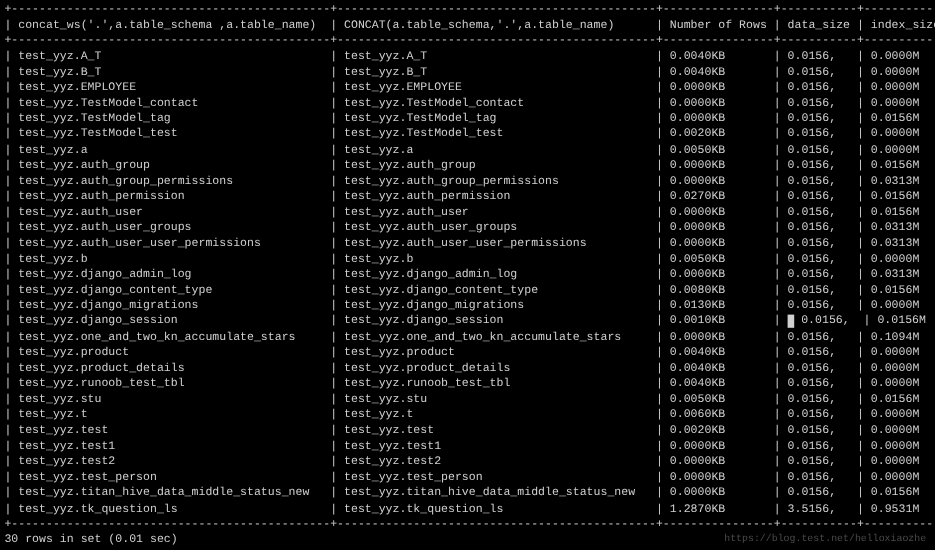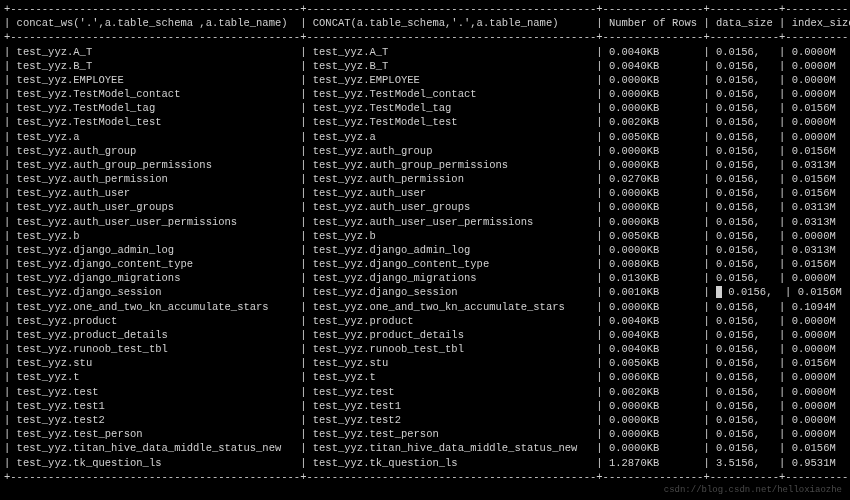--- a/index.html
+++ b/index.html
@@ -62,14 +62,15 @@
     <div class="row">| test_yyz.runoob_test_tbl                     | test_yyz.runoob_test_tbl                     | 0.0040KB       | 0.0156,   | 0.0000M    | 0.0156M  |</div>
     <div class="row">| test_yyz.stu                                 | test_yyz.stu                                 | 0.0050KB       | 0.0156,   | 0.0156M    | 0.0313M  |</div>
     <div class="row">| test_yyz.t                                   | test_yyz.t                                   | 0.0060KB       | 0.0156,   | 0.0000M    | 0.0156M  |</div>
     <div class="row">| test_yyz.test                                | test_yyz.test                                | 0.0020KB       | 0.0156,   | 0.0000M    | 0.0156M  |</div>
     <div class="row">| test_yyz.test1                               | test_yyz.test1                               | 0.0000KB       | 0.0156,   | 0.0000M    | 0.0156M  |</div>
     <div class="row">| test_yyz.test2                               | test_yyz.test2                               | 0.0000KB       | 0.0156,   | 0.0000M    | 0.0156M  |</div>
     <div class="row">| test_yyz.test_person                         | test_yyz.test_person                         | 0.0000KB       | 0.0156,   | 0.0000M    | 0.0156M  |</div>
     <div class="row">| test_yyz.titan_hive_data_middle_status_new   | test_yyz.titan_hive_data_middle_status_new   | 0.0000KB       | 0.0156,   | 0.0156M    | 0.0313M  |</div>
     <div class="row">| test_yyz.tk_question_ls                      | test_yyz.tk_question_ls                      | 1.2870KB       | 3.5156,   | 0.9531M    | 4.4688M  |</div>
     <div class="row">+----------------------------------------------+----------------------------------------------+----------------+-----------+------------+----------+</div>
+    <div class="row">30 rows in set (0.01 sec)</div>
   </div>
-<div class="watermark">csdn://blog.csdn.net/helloxiaozhe</div>
+<div class="watermark">https://blog.test.net/helloxiaozhe</div>
 
 </body></html>

